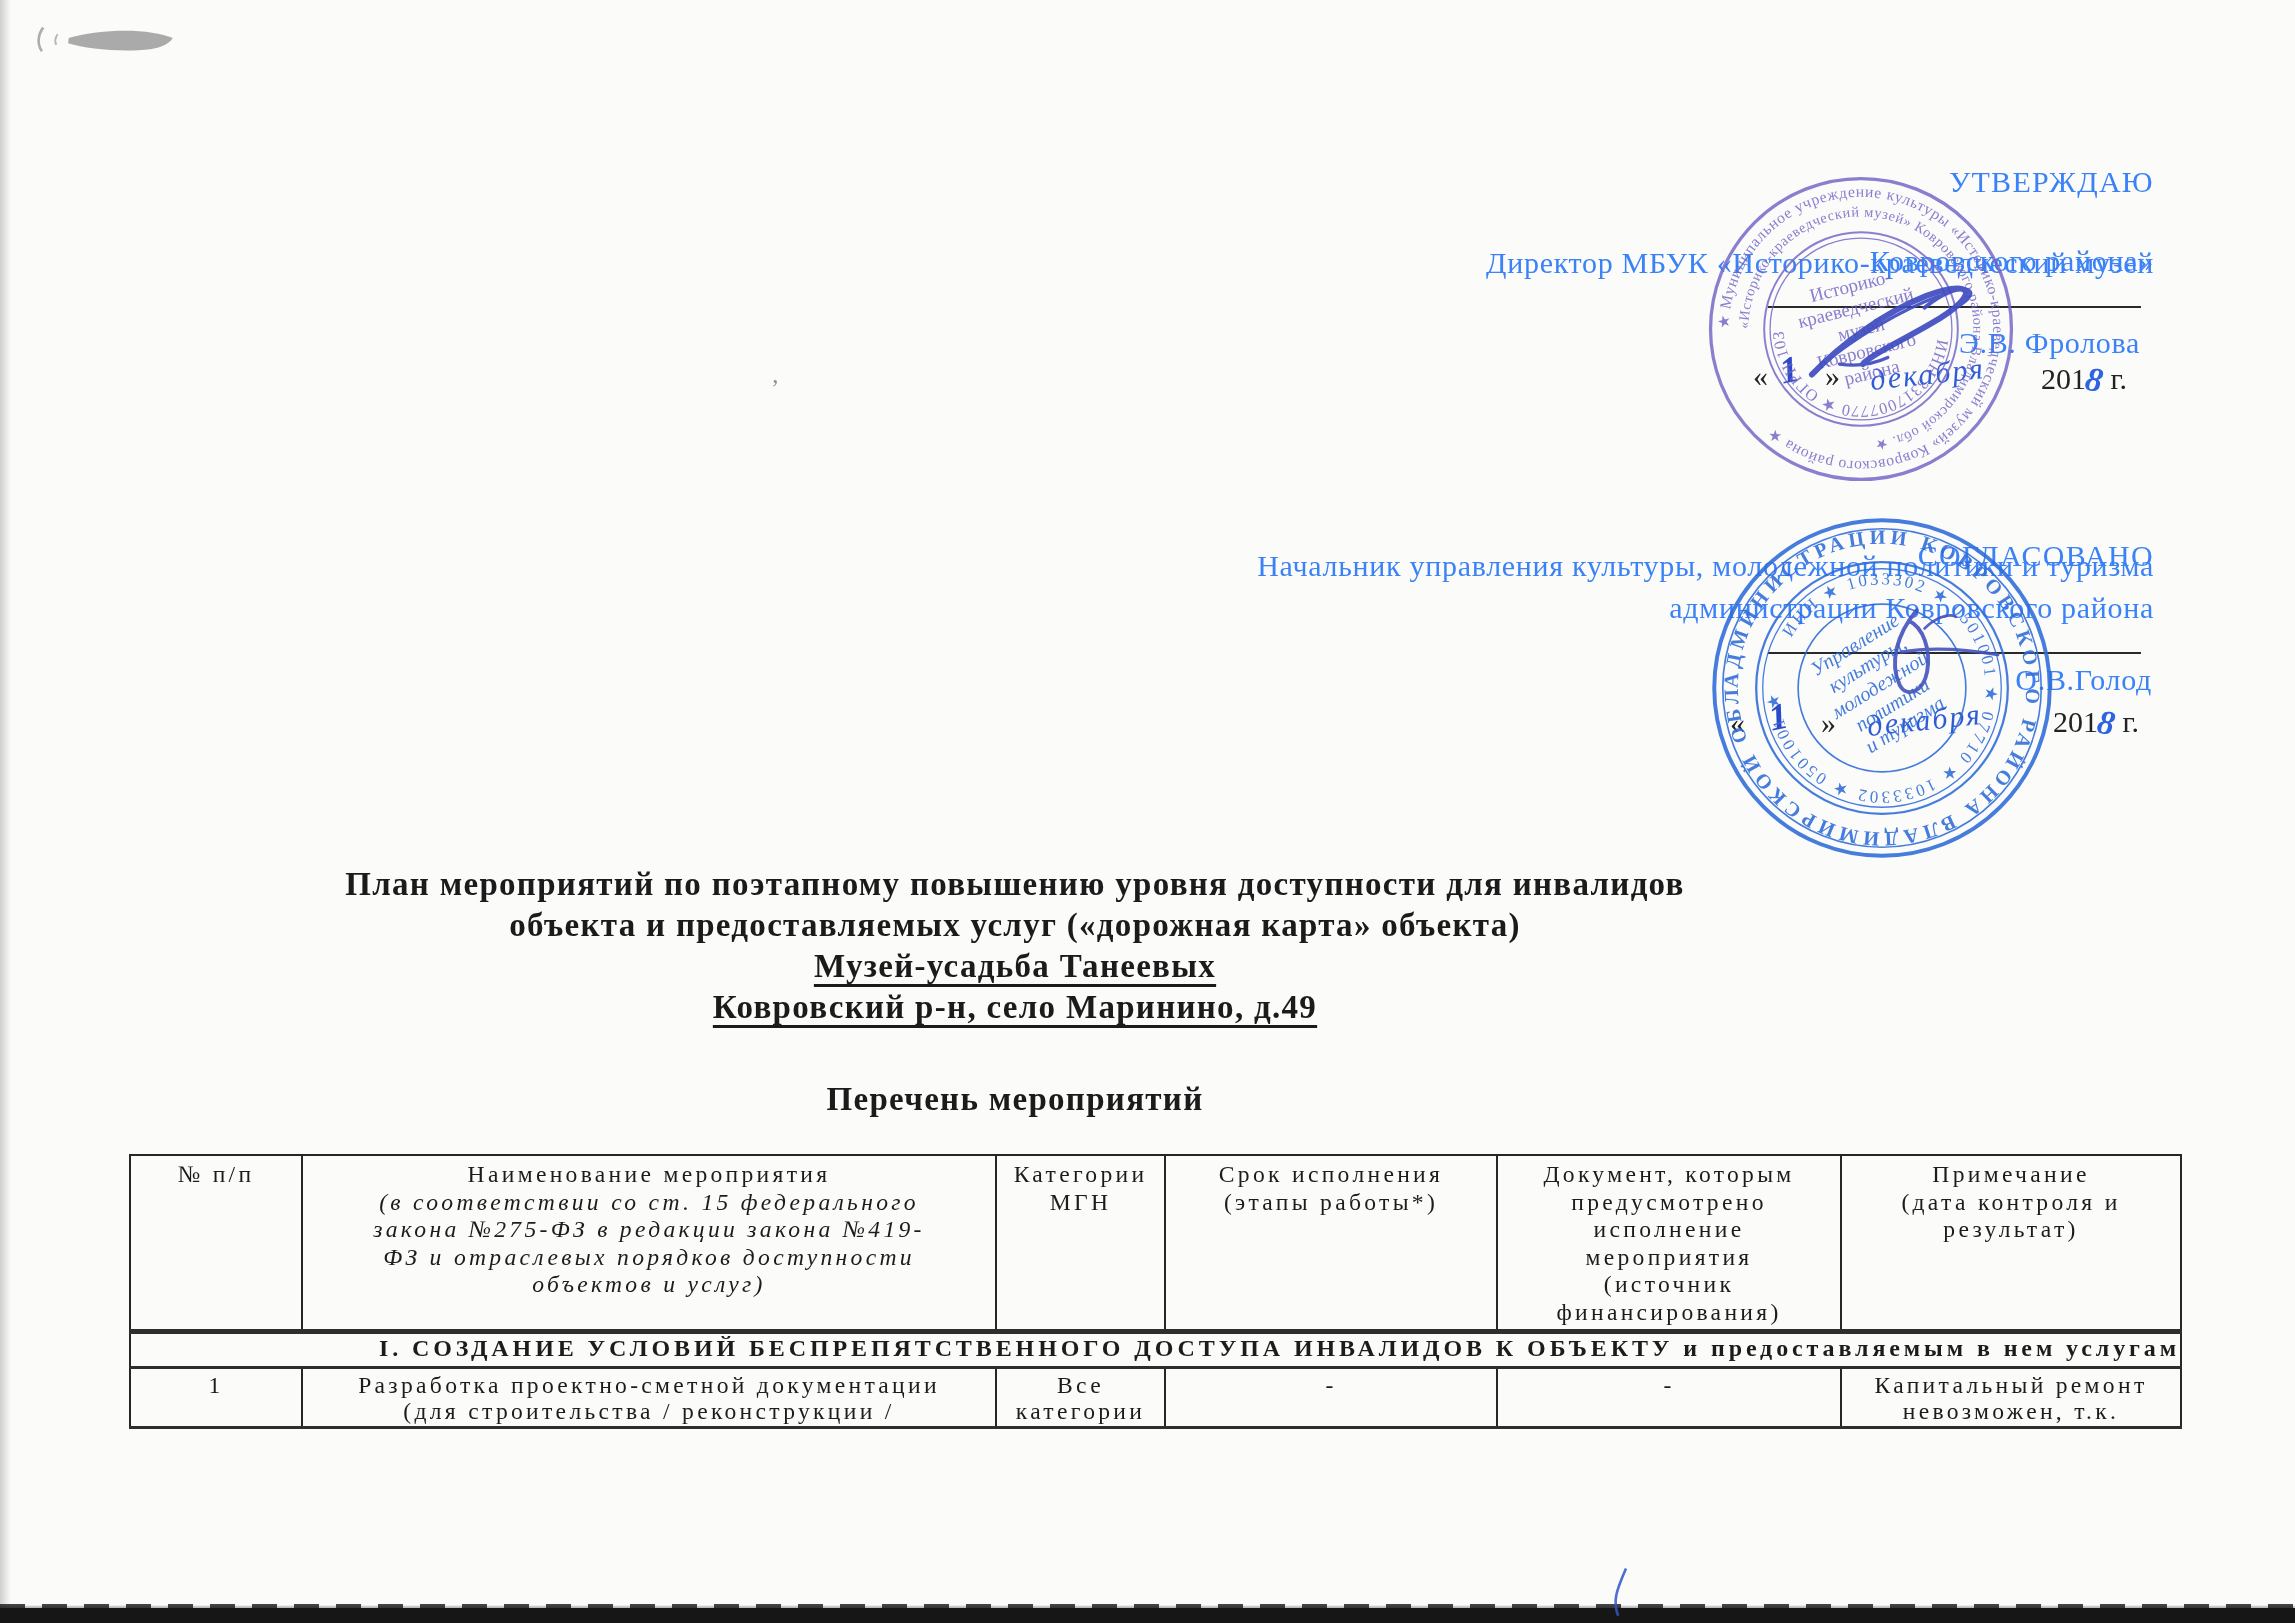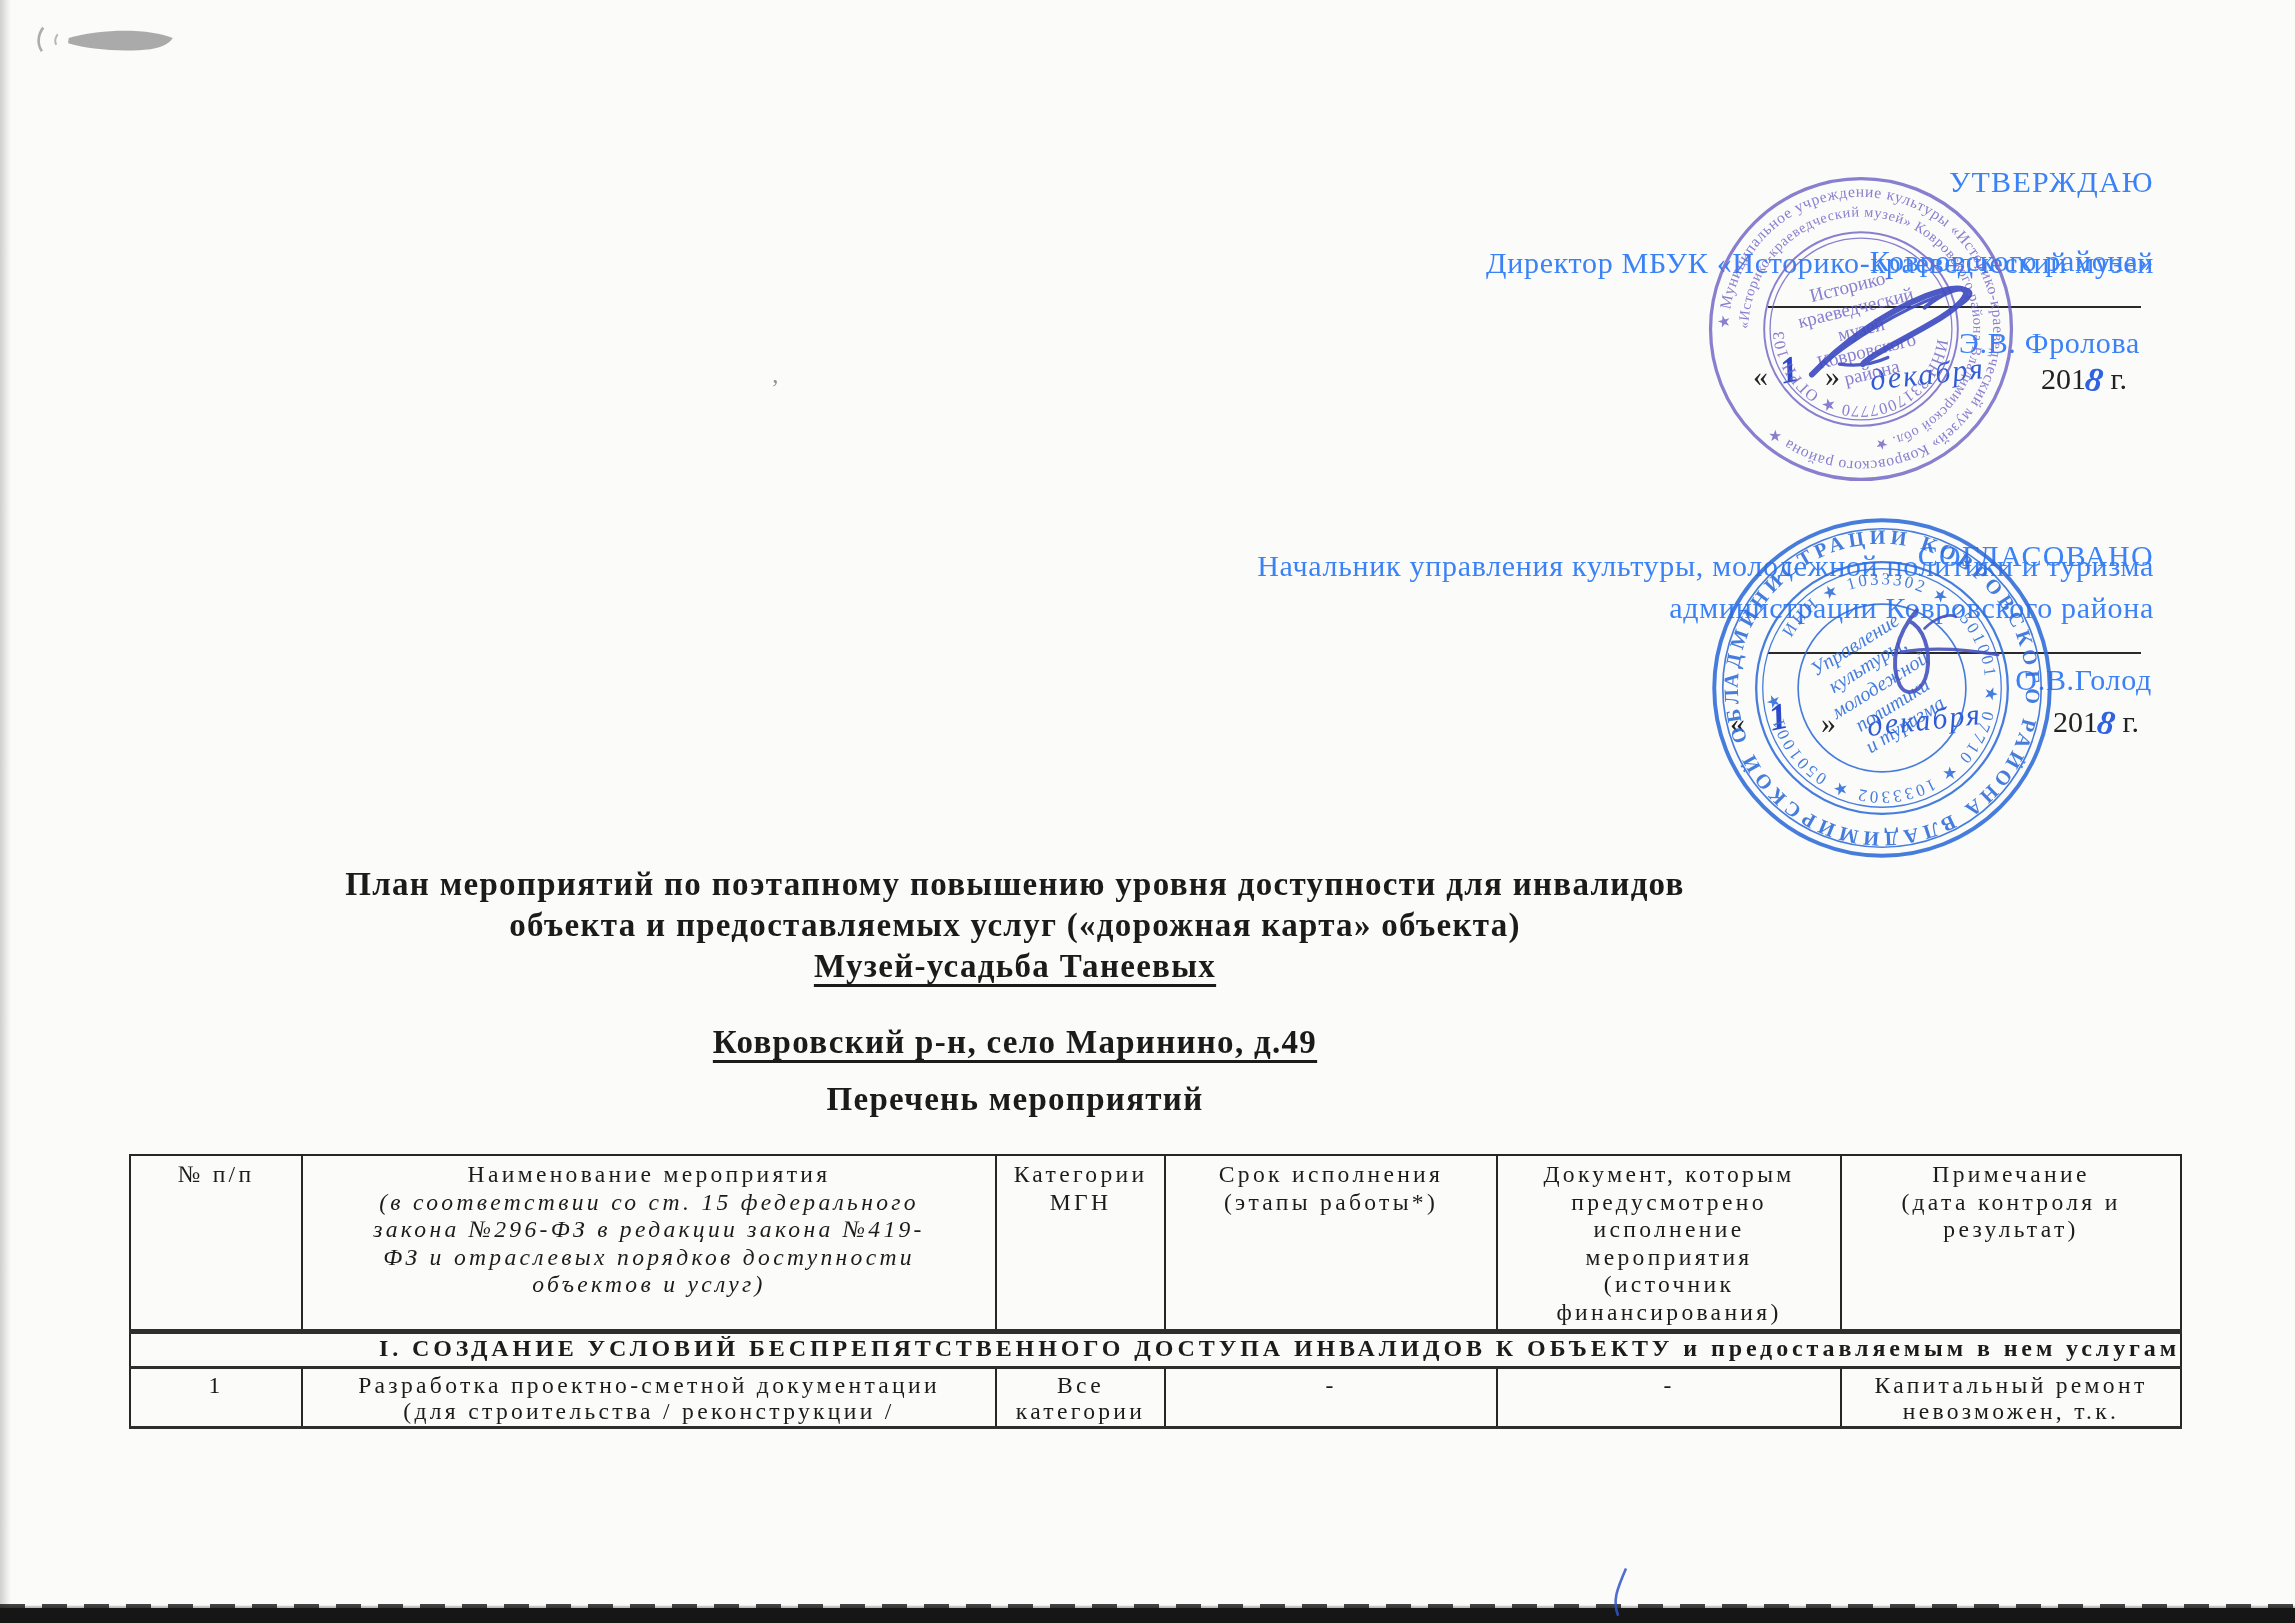--- a/index.html
+++ b/index.html
@@ -70,41 +70,41 @@
 
 <div class="abs" style="left:1730px;top:706px;font-size:30px;">«</div>
 <div class="abs hw hw-day" style="left:1769px;top:695px;">1</div>
 <div class="abs" style="left:1821px;top:706px;font-size:30px;">»</div>
 <div class="abs hw hw-month" style="left:1867px;top:703px;">декабря</div>
 <div class="abs" style="left:2053px;top:702px;font-size:30px;white-space:nowrap;"><span>201</span><span class="hw-digit">8</span><span> г.</span></div>
 
 <div class="abs tline" style="top:866px;">План мероприятий по поэтапному повышению уровня доступности для инвалидов</div>
 <div class="abs tline" style="top:907px;">объекта и предоставляемых услуг («дорожная карта» объекта)</div>
 <div class="abs tline under" style="top:948px;">Музей-усадьба Танеевых</div>
-<div class="abs tline under" style="top:1024px;">Ковровский р-н, село Маринино, д.49</div>
+<div class="abs tline under" style="top:989px;">Ковровский р-н, село Маринино, д.49</div>
 <div class="abs tline" style="top:1081px;">Перечень мероприятий</div>
 
 <div class="abs speck" style="left:771px;top:361px;">‚</div>
 
 <table class="plan">
   <colgroup>
     <col style="width:172px">
       <col style="width:694px">
       <col style="width:169px">
     <col style="width:332px">
       <col style="width:344px">
       <col style="width:340px">
   </colgroup>
   <tbody>
       <tr class="hdr">
     <td><span>№ п/п</span></td>
     <td>
       <div>Наименование мероприятия</div>
       <div class="sub-italic">(в соответствии со ст. 15 федерального</div>
-      <div class="sub-italic">закона №296-ФЗ в редакции закона №419-</div>
+      <div class="sub-italic">закона №275-ФЗ в редакции закона №419-</div>
       <div class="sub-italic">ФЗ и отраслевых порядков доступности</div>
       <div class="sub-italic">объектов и услуг)</div>
     </td>
     <td>
       <div>Категории</div>
       <div>МГН</div>
     </td>
     <td>
       <div>Срок исполнения</div>
       <div>(этапы работы*)</div>

